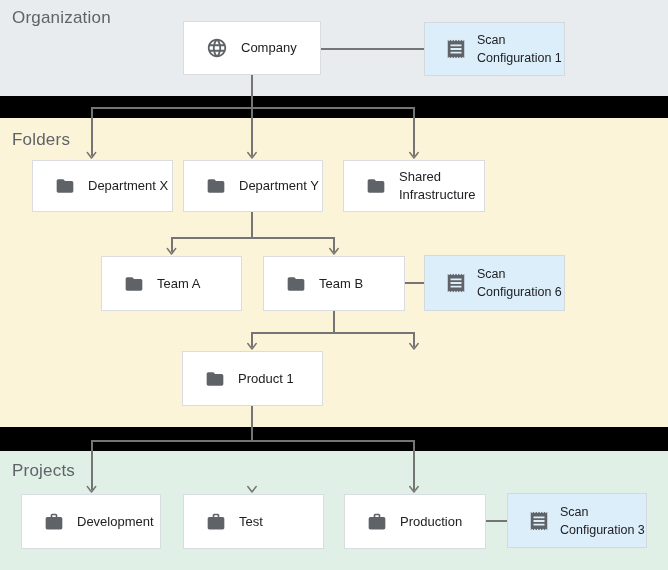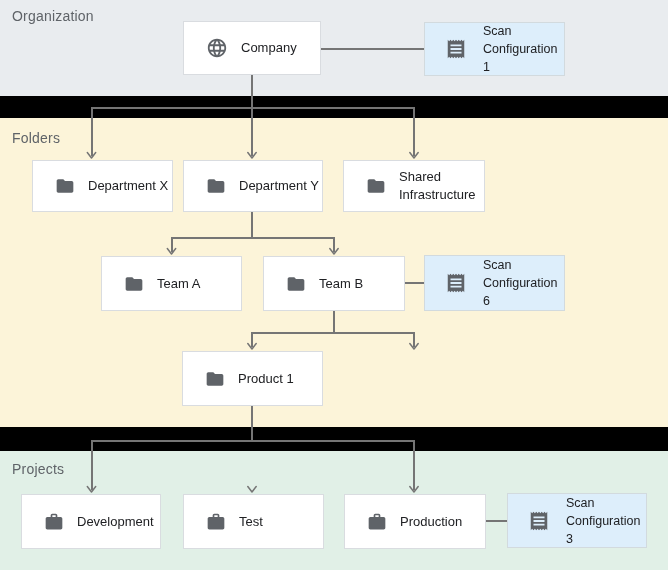--- a/index.html
+++ b/index.html
@@ -10,34 +10,34 @@
   }
   
   .band{position:absolute;left:0;width:668px;}
   .band-org{top:0;height:96px;background:#e9ecef;}
   .band-folders{top:118px;height:309px;background:#fcf4d9;}
   .band-projects{top:451px;height:119px;background:#e1f0e7;}
   .divider{position:absolute;left:0;width:668px;background:#000000;}
   .divider-1{top:96px;height:22px;}
   .divider-2{top:427px;height:24px;}
   .section-label{
-    position:absolute;font-size:14px;color:#5f6368;letter-spacing:.2px;
+    position:absolute;font-size:17px;color:#5f6368;letter-spacing:.2px;
   }
   
   .wires{position:absolute;left:0;top:0;z-index:2;}
   
   .node{
     position:absolute;z-index:3;box-sizing:border-box;
     background:#ffffff;border:1px solid #d9dce0;
     display:flex;align-items:center;gap:13px;padding-left:22px;
     color:#202124;font-size:13px;line-height:18px;
   }
   .node.scan{
     background:#ddeefb;border-color:#d2dade;
-    padding-left:20px;gap:16px;font-size:12.5px;
+    padding-left:20px;gap:10px;font-size:12.5px;
   }
   .ic{flex:0 0 auto;fill:#5f6368;}
   .lbl{display:block;}
   .hidden-defs{position:absolute;width:0;height:0;overflow:hidden;}
 </style>
 </head>
 <body>
 
 <svg class="hidden-defs" aria-hidden="true">
   <defs>

